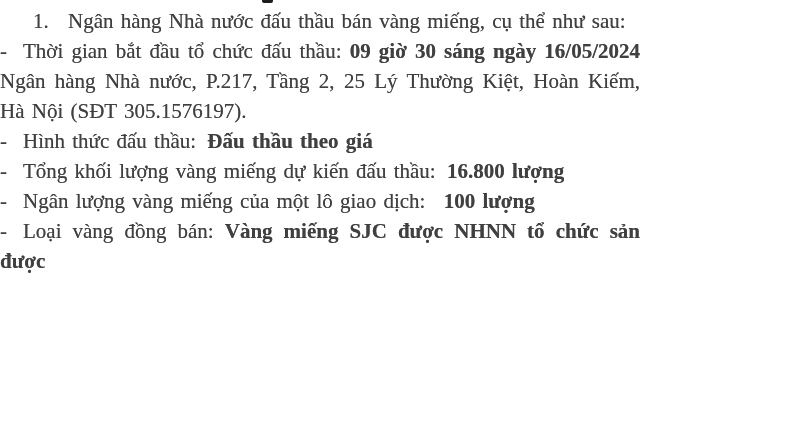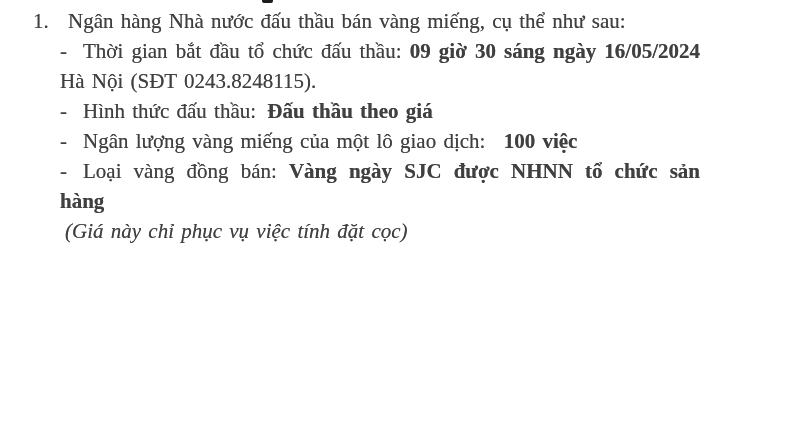--- a/index.html
+++ b/index.html
@@ -28,21 +28,21 @@
     font-size: 21px;
     white-space: nowrap;
     word-spacing: 2px;
     text-shadow: 0 0 0.6px rgba(30,30,30,0.55);
   }
   .numbered { margin-left: 33px; }
   .num {
     display: inline-block;
     width: 35px;
   }
-  .bullet, .cont { margin-left: 60px; }
+  .bullet, .cont { }
   .dash {
     display: inline-block;
     width: 23px;
   }
   .stretch {
     width: 640px;
     text-align: justify;
     text-align-last: justify;
   }
   .b { font-weight: bold; }
@@ -67,30 +67,31 @@
   <div class="artifact"></div>
 
   <div class="doc">
 
     <div class="line numbered"><span class="num">1.</span><span>Ngân hàng Nhà nước đấu thầu bán vàng miếng, cụ thể như sau:</span></div>
 
     <div class="line bullet stretch"><span class="dash">-</span><span>Thời gian bắt đầu tổ chức đấu thầu: </span><span class="b">09 giờ 30 sáng ngày 16/05/2024</span></div>
 
 
 
+    <div class="line cont stretch"><span>Ngân hàng Nhà nước, P.217, Tầng 2, 25 Lý Thường Kiệt, Hoàn Kiếm,</span></div>
 
-    <div class="line cont"><span>Hà Nội (SĐT 0243.8248115).</span></div>
+    <div class="line cont"><span>Hà Nội (SĐT 305.1576197).</span></div>
 
     <div class="line bullet"><span class="dash">-</span><span>Hình thức đấu thầu: </span><span class="b gap-sm">Đấu thầu theo giá</span></div>
 
+    <div class="line bullet"><span class="dash">-</span><span>Tổng khối lượng vàng miếng dự kiến đấu thầu: </span><span class="b gap-sm">16.800 lượng</span></div>
 
-    <div class="line bullet"><span class="dash">-</span><span>Ngân lượng vàng miếng của một lô giao dịch: </span><span class="b gap">100 việc</span></div>
+    <div class="line bullet"><span class="dash">-</span><span>Ngân lượng vàng miếng của một lô giao dịch: </span><span class="b gap">100 lượng</span></div>
 
-    <div class="line bullet stretch"><span class="dash">-</span><span>Loại vàng đồng bán: </span><span class="b">Vàng ngày SJC được NHNN tổ chức sản</span></div>
+    <div class="line bullet stretch"><span class="dash">-</span><span>Loại vàng đồng bán: </span><span class="b">Vàng miếng SJC được NHNN tổ chức sản</span></div>
 
-    <div class="line cont"><span class="b">hàng</span></div>
+    <div class="line cont"><span class="b">được</span></div>
 
 
 
-    <div class="line note"><span class="i">(Giá này chỉ phục vụ việc tính đặt cọc)</span></div>
 
   </div>
 </div>
 
 </body></html>

